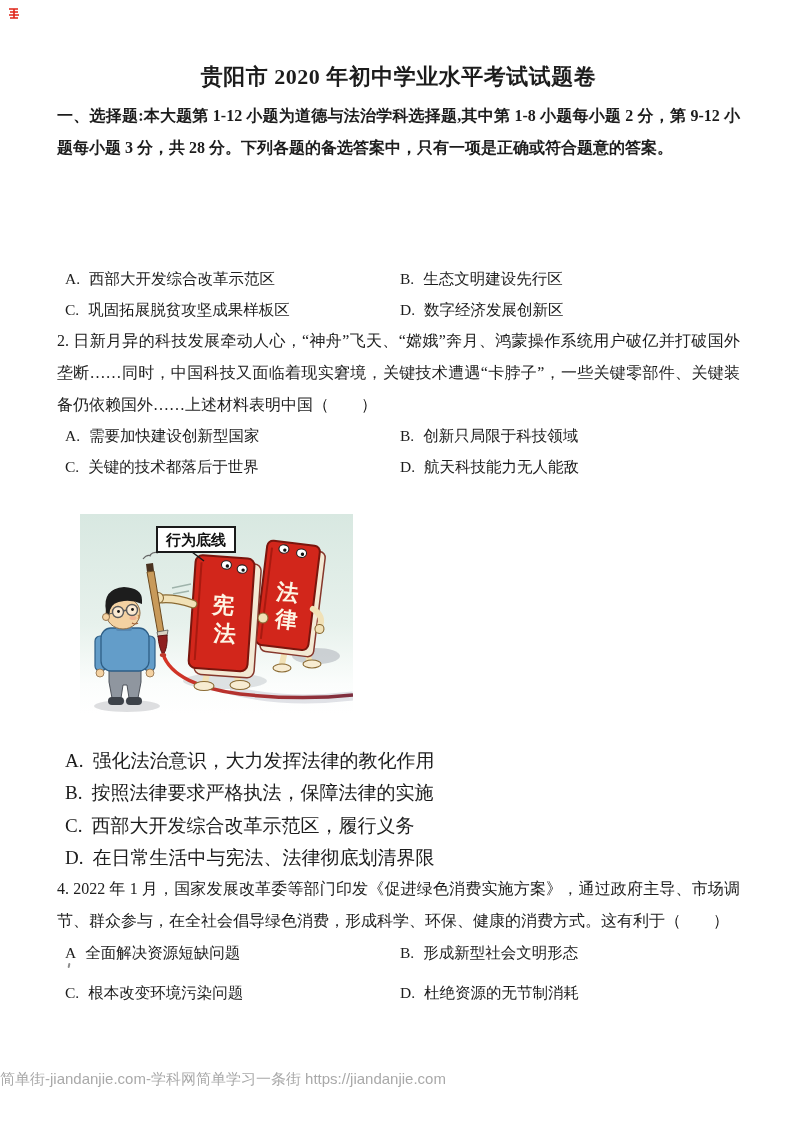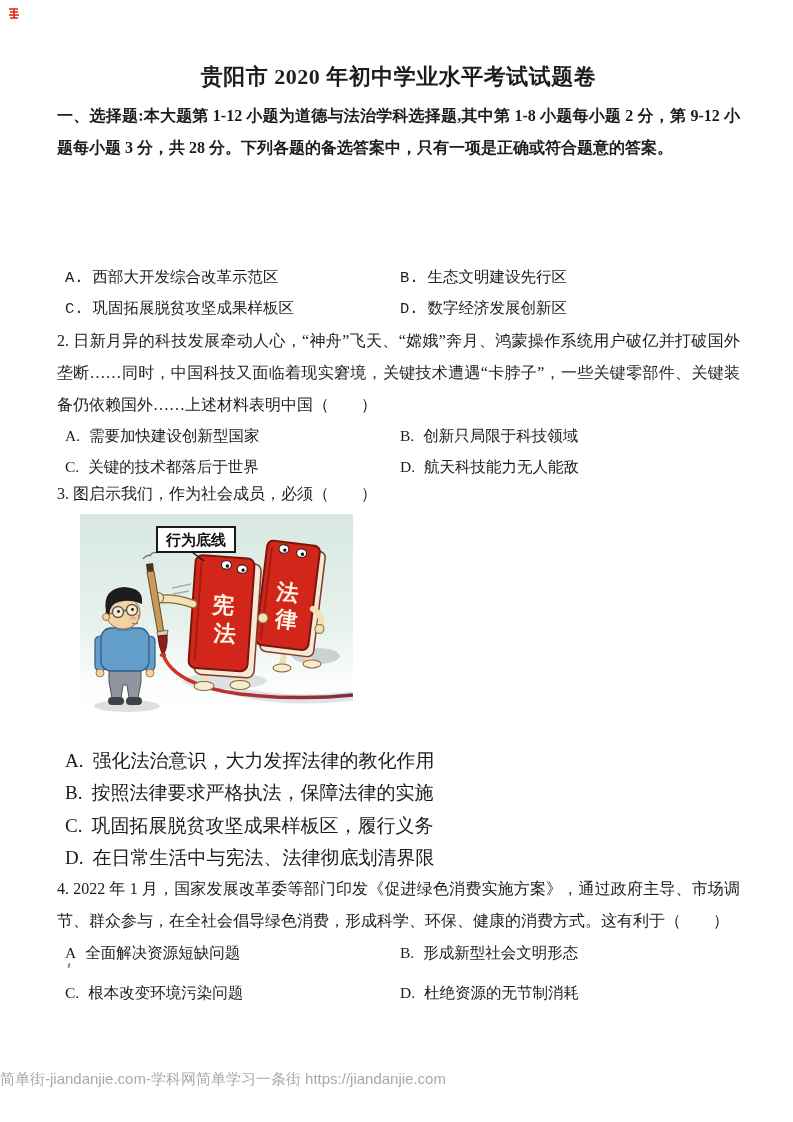--- a/index.html
+++ b/index.html
@@ -8,21 +8,21 @@
   .content{position:absolute;left:57px;top:0;width:683px;height:1122px;}
   .blk{position:absolute;left:0;width:100%;}
   .title{top:62px;text-align:center;font-size:22px;font-weight:bold;letter-spacing:0.5px;}
   .intro{top:100px;font-size:16px;font-weight:bold;line-height:32px;text-align:justify;}
   .stem{font-size:16px;line-height:32px;text-align:justify;}
   .q1stem{top:170px;}
   .q2stem{top:325px;}
   .q3stem{top:478px;}
   .q4stem{top:873px;}
   .opts2{display:grid;grid-template-columns:335px 1fr;padding-left:8px;font-size:15.5px;line-height:31px;}
-  .q1opts{top:263px;font-family:Liberation Mono, monospace;}
+  .q1opts{top:263px;}
   .q2opts{top:420px;}
   .q4opts{top:937px;row-gap:9px;}
   .opts1{padding-left:8px;font-size:19px;line-height:32.3px;}
   .q3opts{top:745px;}
   .opt-label{display:inline-block;margin-right:9px;}
   .figure-wrap{position:absolute;top:514px;left:23px;width:273px;height:200px;}
   .stray-mark{position:absolute;top:963px;left:11px;width:2px;height:5px;background:#8d8d8d;
               border-radius:1px;transform:rotate(12deg);}
   .footer{position:absolute;top:1070px;left:0;width:100%;text-align:left;
           font-family:"Liberation Sans","DejaVu Sans",sans-serif;font-size:15px;color:#a9a9a9;}
@@ -55,21 +55,20 @@
     </div>
 
     <div class="blk stem q2stem">2. 日新月异的科技发展牵动人心，“神舟”飞天、“嫦娥”奔月、鸿蒙操作系统用户破亿并打破国外垄断……同时，中国科技又面临着现实窘境，关键技术遭遇“卡脖子”，一些关键零部件、关键装备仍依赖国外……上述材料表明中国（　　）</div>
     <div class="blk opts2 q2opts">
       <div><span class="opt-label">A.</span><span>需要加快建设创新型国家</span></div>
       <div><span class="opt-label">B.</span><span>创新只局限于科技领域</span></div>
       <div><span class="opt-label">C.</span><span>关键的技术都落后于世界</span></div>
       <div><span class="opt-label">D.</span><span>航天科技能力无人能敌</span></div>
     </div>
 
-    <div class="blk stem q3stem">3. 图启示我们，作为社会成员，必须（　　）</div>
 
     <div class="figure-wrap">
       <svg width="273" height="200" viewBox="0 0 273 200">
         <defs>
           <linearGradient id="figbg" x1="0" y1="0" x2="0" y2="1">
             <stop offset="0" stop-color="#d8e8e1"></stop>
             <stop offset="0.55" stop-color="#e7f1ec"></stop>
             <stop offset="0.85" stop-color="#fbfdfc"></stop>
             <stop offset="1" stop-color="#ffffff"></stop>
           </linearGradient>
@@ -171,21 +170,21 @@
           <line x1="112" y1="38" x2="124" y2="47" stroke="#1a1a1a" stroke-width="1.5"></line>
           <rect x="77" y="13" width="78" height="25" fill="#ffffff" stroke="#1a1a1a" stroke-width="2"></rect>
           <text class="lbl" x="116" y="31" text-anchor="middle">行为底线</text>
         </g>
       </svg>
     </div>
 
     <div class="blk opts1 q3opts">
       <div><span class="opt-label">A.</span><span>强化法治意识，大力发挥法律的教化作用</span></div>
       <div><span class="opt-label">B.</span><span>按照法律要求严格执法，保障法律的实施</span></div>
-      <div><span class="opt-label">C.</span><span>巩固拓展脱贫攻坚成果样板区，履行义务</span></div>
+      <div><span class="opt-label">C.</span><span>西部大开发综合改革示范区，履行义务</span></div>
       <div><span class="opt-label">D.</span><span>在日常生活中与宪法、法律彻底划清界限</span></div>
     </div>
 
     <div class="blk stem q4stem">4. 2022 年 1 月，国家发展改革委等部门印发《促进绿色消费实施方案》，通过政府主导、市场调节、群众参与，在全社会倡导绿色消费，形成科学、环保、健康的消费方式。这有利于（　　）</div>
     <div class="blk opts2 q4opts">
       <div><span class="opt-label">A</span><span>全面解决资源短缺问题</span></div>
       <div><span class="opt-label">B.</span><span>形成新型社会文明形态</span></div>
       <div><span class="opt-label">C.</span><span>根本改变环境污染问题</span></div>
       <div><span class="opt-label">D.</span><span>杜绝资源的无节制消耗</span></div>
     </div>

